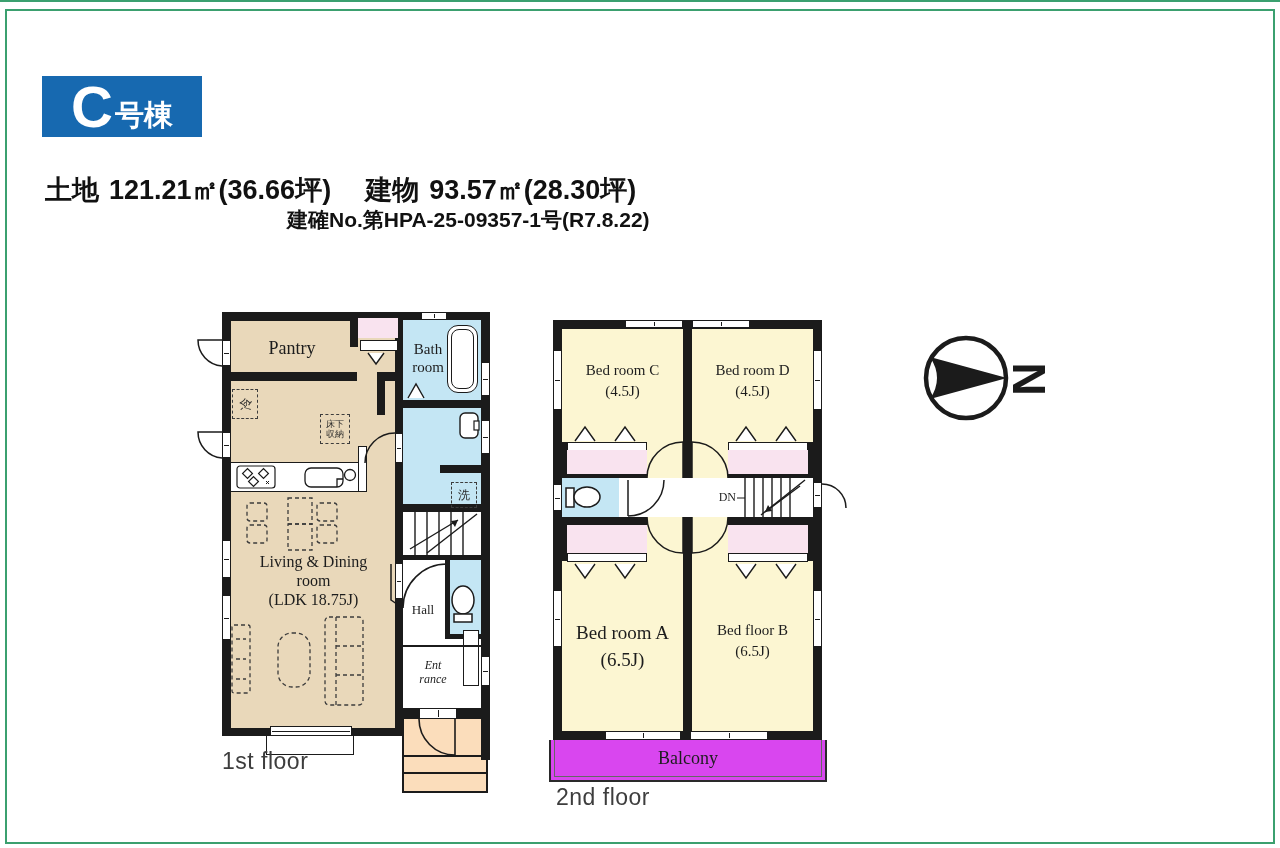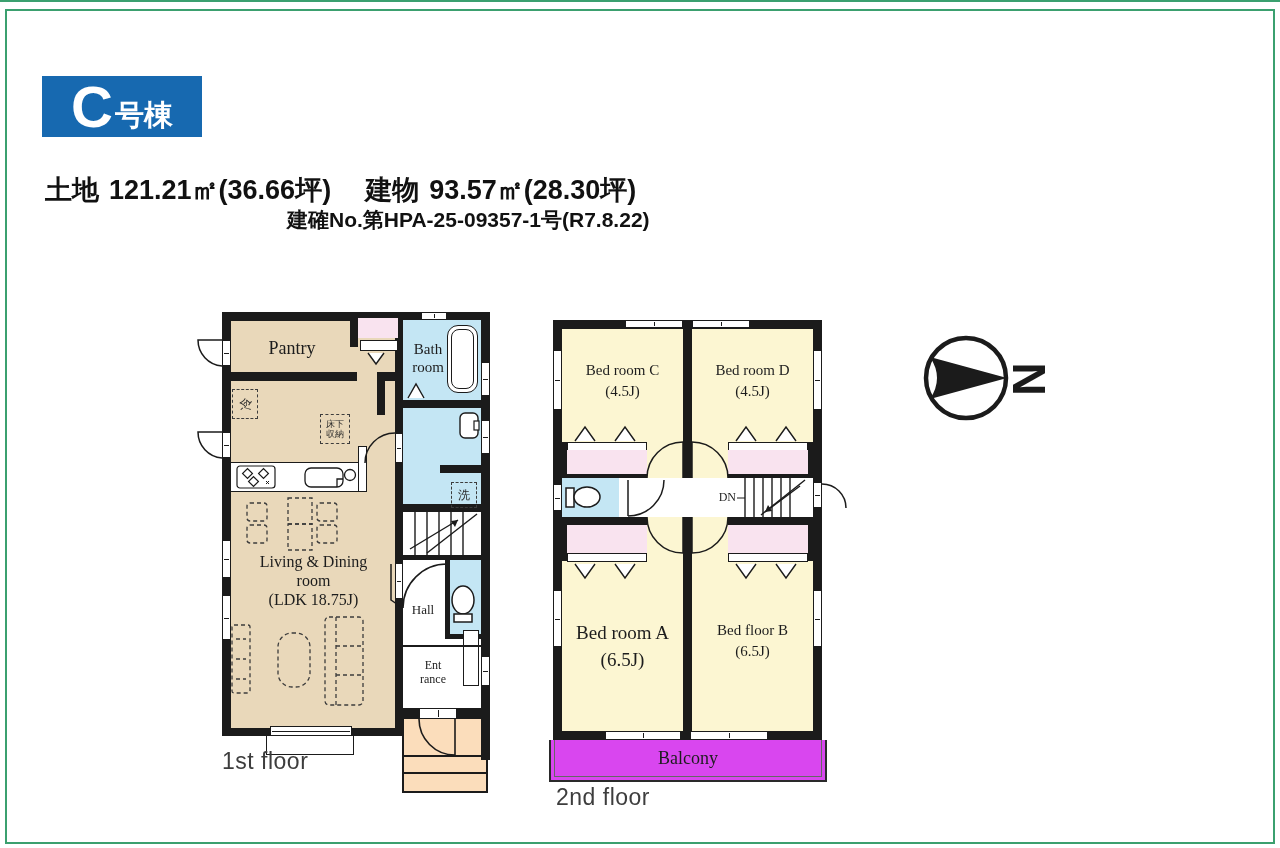--- a/index.html
+++ b/index.html
@@ -194,21 +194,21 @@
       </g>
     </svg>
 
     <div class="lbl" style="left:9px;top:26px;width:122px;font-size:18px;">Pantry</div>
     <div class="lbl" style="left:10px;top:240px;width:163px;font-size:16px;line-height:1.2;">Living &amp; Dining
 room
 (LDK 18.75J)</div>
     <div class="lbl" style="left:181px;top:28px;width:50px;font-size:15px;line-height:1.2;">Bath
 room</div>
     <div class="lbl" style="left:178px;top:290px;width:46px;font-size:13px;">Hall</div>
-    <div class="lbl" style="left:181px;top:346px;width:60px;font-size:12px;line-height:1.2;">Ent
+    <div class="lbl" style="left:181px;top:346px;width:60px;font-size:12px;line-height:1.2;font-style:italic;">Ent
 rance</div>
   </div>
 
   <div class="cab" style="left:266px;top:736px;width:88px;height:19px;border-top:none;"></div>
   <div class="floorcap" style="left:222px;top:748px;">1st floor</div>
 
   <div class="plan" style="left:553px;top:320px;width:269px;height:420px;">
 
     <div class="room" style="left:9px;top:9px;width:121px;height:113px;background:#fcf6d2;"></div>
     <div class="room" style="left:139px;top:9px;width:121px;height:113px;background:#fcf6d2;"></div>

